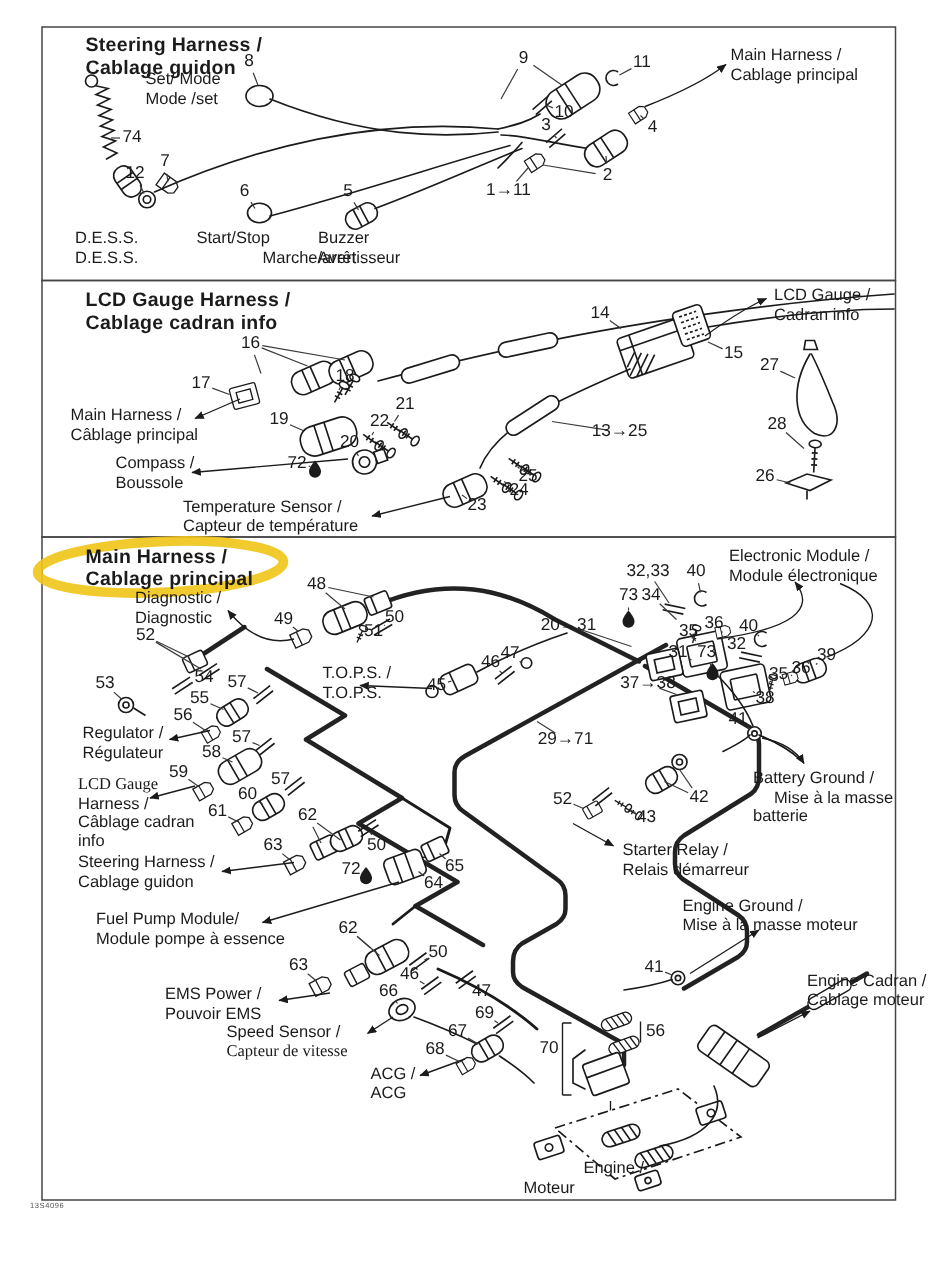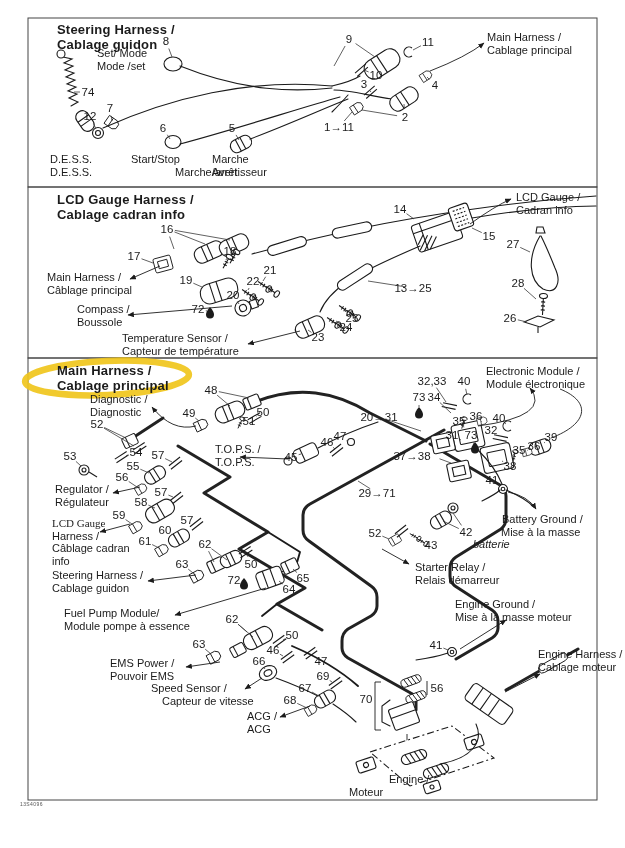--- a/index.html
+++ b/index.html
@@ -418,21 +418,21 @@
 
 <div id="labels">
       <span class="lbl title" style="left: 57px; top: 22px;">Steering Harness /</span>
       <span class="lbl title" style="left: 57px; top: 37px;">Cablage guidon</span>
       <span class="lbl callout" style="left: 97px; top: 47px;">Set/ Mode</span>
       <span class="lbl callout" style="left: 97px; top: 59.5px;">Mode /set</span>
       <span class="lbl callout" style="left: 50px; top: 153px;">D.E.S.S.</span>
       <span class="lbl callout" style="left: 50px; top: 165.5px;">D.E.S.S.</span>
       <span class="lbl callout" style="left: 131px; top: 153px;">Start/Stop</span>
       <span class="lbl callout" style="left: 131px; top: 165.5px; padding-left: 44px;">Marche/arrêt</span>
-      <span class="lbl callout" style="left: 212px; top: 153px;">Marche</span>
+      <span class="lbl callout" style="left: 212px; top: 153px;">Buzzer</span>
       <span class="lbl callout" style="left: 212px; top: 165.5px;">Avertisseur</span>
       <span class="lbl callout" style="left: 487px; top: 31px;">Main Harness  /</span>
       <span class="lbl callout" style="left: 487px; top: 43.5px;">Cablage principal</span>
       <span class="lbl num" style="left: 166px; top: 41px;">8</span>
       <span class="lbl num" style="left: 88px; top: 92px;">74</span>
       <span class="lbl num" style="left: 90px; top: 116px;">12</span>
       <span class="lbl num" style="left: 110px; top: 108px;">7</span>
       <span class="lbl num" style="left: 163px; top: 128px;">6</span>
       <span class="lbl num" style="left: 232px; top: 128px;">5</span>
       <span class="lbl num" style="left: 349px; top: 39px;">9</span>
@@ -483,31 +483,31 @@
       <span class="lbl callout" style="left: 52px; top: 529.5px;">Harness /</span>
       <span class="lbl callout" style="left: 52px; top: 542px;">Câblage cadran</span>
       <span class="lbl callout" style="left: 52px; top: 554.5px;">info</span>
       <span class="lbl callout" style="left: 52px; top: 569px;">Steering Harness /</span>
       <span class="lbl callout" style="left: 52px; top: 581.5px;">Cablage guidon</span>
       <span class="lbl callout" style="left: 64px; top: 607px;">Fuel Pump Module/</span>
       <span class="lbl callout" style="left: 64px; top: 619.5px;">Module pompe à essence</span>
       <span class="lbl callout" style="left: 110px; top: 657px;">EMS Power /</span>
       <span class="lbl callout" style="left: 110px; top: 669.5px;">Pouvoir EMS</span>
       <span class="lbl callout" style="left: 151px; top: 682px;">Speed Sensor /</span>
-      <span class="lbl callout" style="left: 162px; top: 694.5px;">Capteur de vitesse</span>
+      <span class="lbl callout" style="left: 151px; top: 694.5px; font-family: Liberation Serif, serif;">Capteur de vitesse</span>
       <span class="lbl callout" style="left: 247px; top: 710px;">ACG /</span>
       <span class="lbl callout" style="left: 247px; top: 722.5px;">ACG</span>
       <span class="lbl callout" style="left: 502px; top: 513px;">Battery Ground /</span>
-      <span class="lbl callout" style="left: 501px; top: 525.5px;">Mise à la masse</span>
-      <span class="lbl callout" style="left: 473px; top: 538px; font-style: italic;">batterie</span>
+      <span class="lbl callout" style="left: 516px; top: 525.5px;">Mise à la masse</span>
+      <span class="lbl callout" style="left: 502px; top: 538px;">batterie</span>
       <span class="lbl callout" style="left: 415px; top: 561px;">Starter Relay /</span>
       <span class="lbl callout" style="left: 415px; top: 573.5px;">Relais démarreur</span>
       <span class="lbl callout" style="left: 455px; top: 598px;">Engine Ground /</span>
       <span class="lbl callout" style="left: 455px; top: 610.5px;">Mise à la masse moteur</span>
-      <span class="lbl callout" style="left: 538px; top: 648px;">Engine Harness /</span>
+      <span class="lbl callout" style="left: 538px; top: 648px;">Engine Cadran /</span>
       <span class="lbl callout" style="left: 538px; top: 660.5px;">Cablage moteur</span>
       <span class="lbl callout" style="left: 349px; top: 773px; padding-left: 40px;">Engine /</span>
       <span class="lbl callout" style="left: 349px; top: 785.5px;">Moteur</span>
       <span class="lbl num" style="left: 211px; top: 390px;">48</span>
       <span class="lbl num" style="left: 189px; top: 413px;">49</span>
       <span class="lbl num" style="left: 263px; top: 412px;">50</span>
       <span class="lbl num" style="left: 249px; top: 421px;">51</span>
       <span class="lbl num" style="left: 97px; top: 424px;">52</span>
       <span class="lbl num" style="left: 136px; top: 452px;">54</span>
       <span class="lbl num" style="left: 70px; top: 456px;">53</span>
@@ -536,21 +536,21 @@
       <span class="lbl num" style="left: 434px; top: 397px;">34</span>
       <span class="lbl num" style="left: 459px; top: 421px;">35</span>
       <span class="lbl num" style="left: 476px; top: 416px;">36</span>
       <span class="lbl num" style="left: 452px; top: 435px;">31</span>
       <span class="lbl num" style="left: 499px; top: 418px;">40</span>
       <span class="lbl num" style="left: 491px; top: 430px;">32</span>
       <span class="lbl num" style="left: 551px; top: 437px;">39</span>
       <span class="lbl num" style="left: 534px; top: 446px;">36</span>
       <span class="lbl num" style="left: 519px; top: 450px;">35</span>
       <span class="lbl num" style="left: 471px; top: 435px;">73</span>
-      <span class="lbl num" style="left: 412px; top: 456px;">37→38</span>
+      <span class="lbl num" style="left: 432px; top: 456px;">37→38</span>
       <span class="lbl num" style="left: 510px; top: 466px;">38</span>
       <span class="lbl num" style="left: 492px; top: 480px;">41</span>
       <span class="lbl num" style="left: 377px; top: 493px;">29→71</span>
       <span class="lbl num" style="left: 375px; top: 533px;">52</span>
       <span class="lbl num" style="left: 466px; top: 532px;">42</span>
       <span class="lbl num" style="left: 431px; top: 545px;">43</span>
       <span class="lbl num" style="left: 436px; top: 645px;">41</span>
       <span class="lbl num" style="left: 232px; top: 619px;">62</span>
       <span class="lbl num" style="left: 292px; top: 635px;">50</span>
       <span class="lbl num" style="left: 199px; top: 644px;">63</span>

